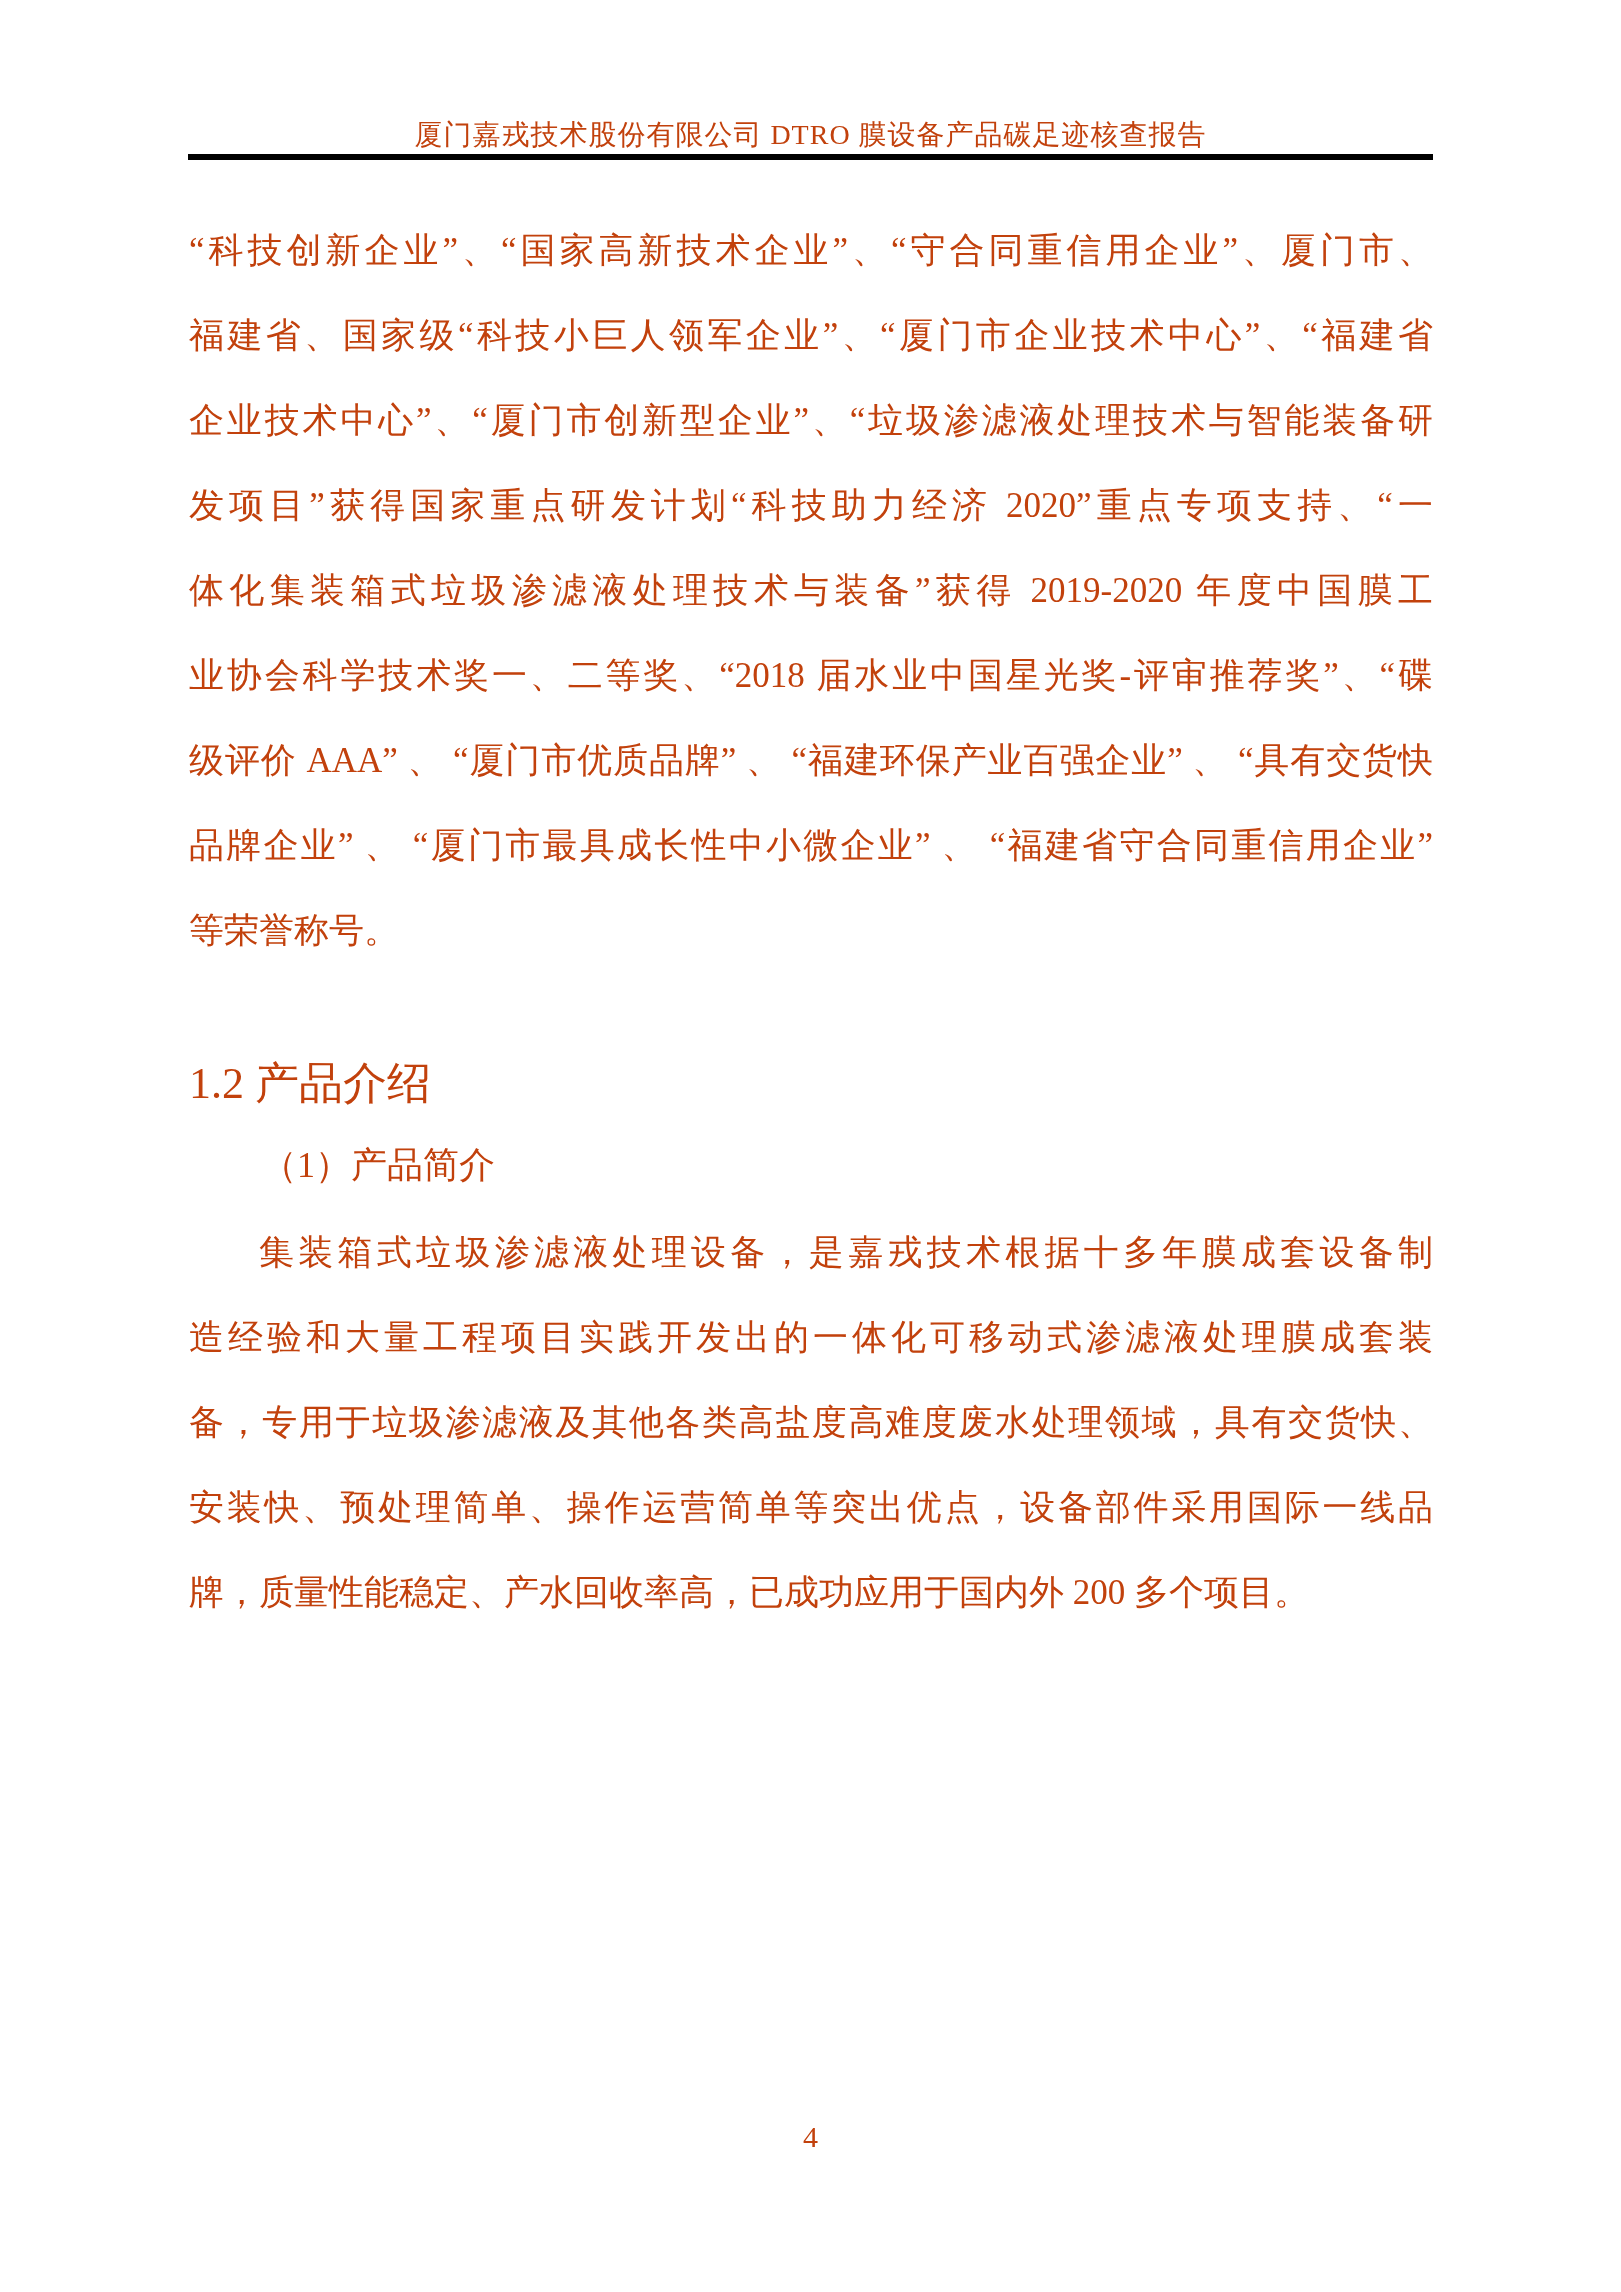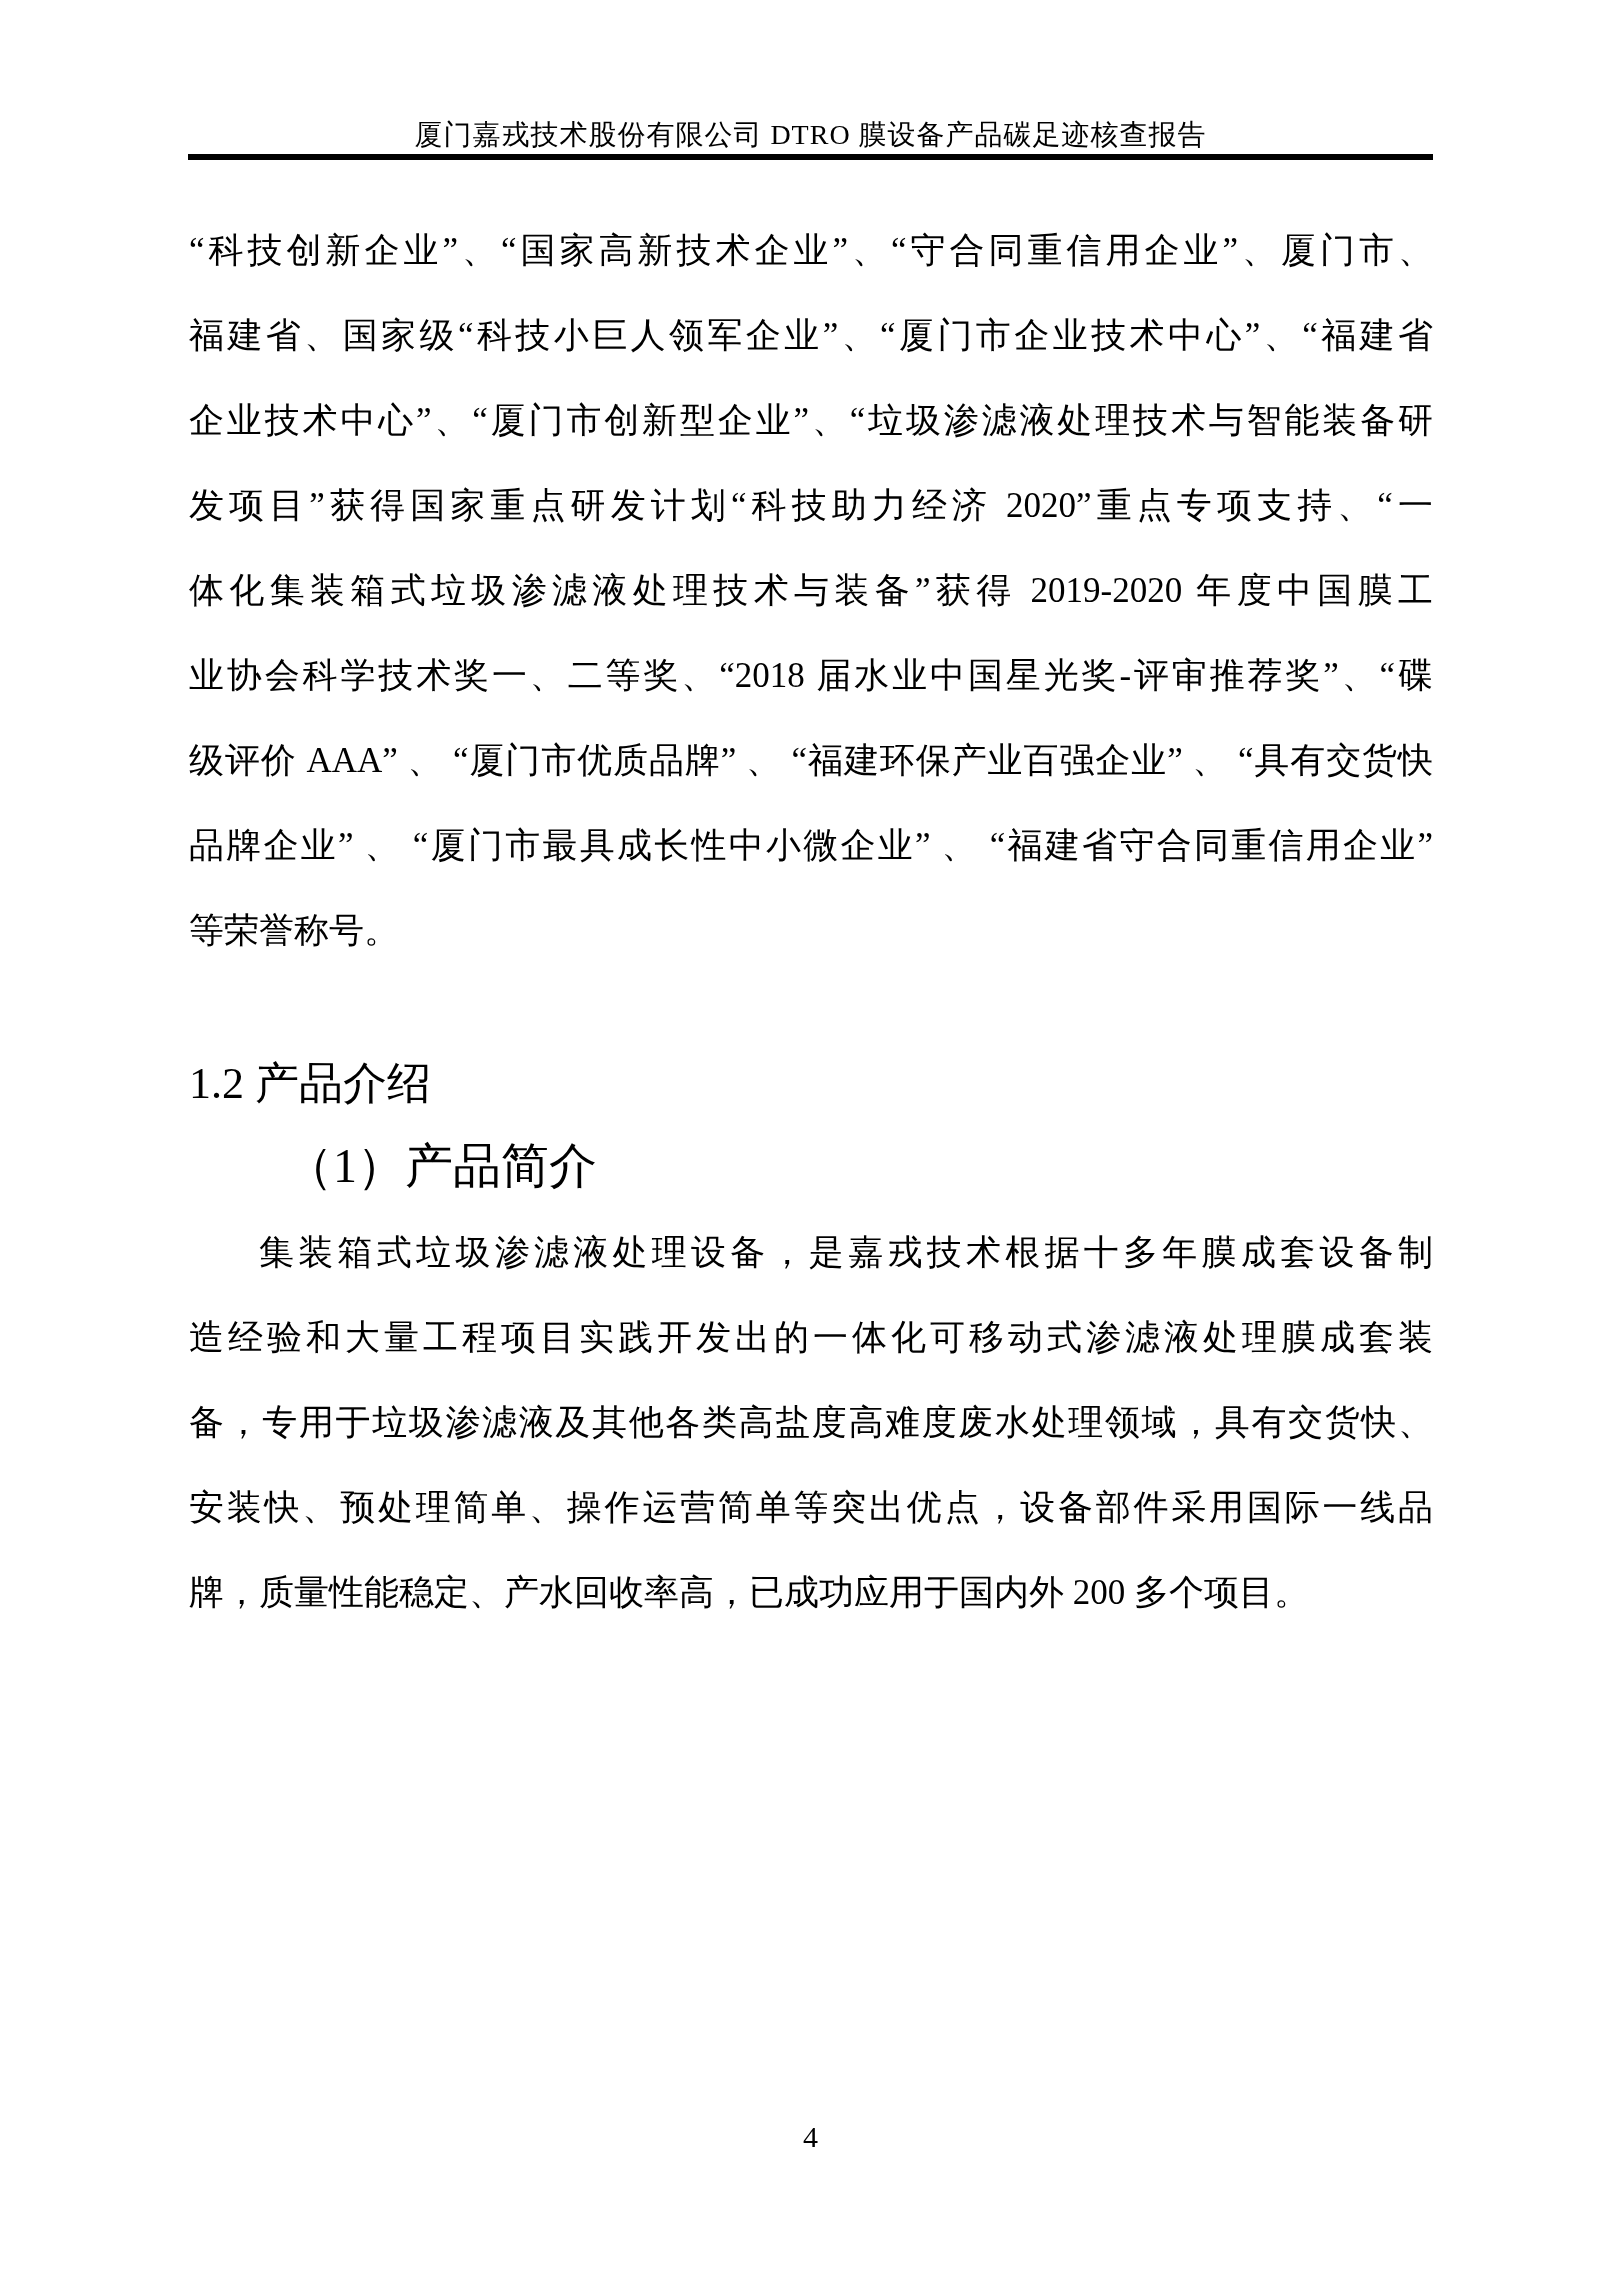--- a/index.html
+++ b/index.html
@@ -6,21 +6,21 @@
     margin: 0;
     padding: 0;
     background: #888;
   }
   .page {
     position: relative;
     width: 1621px;
     height: 2293px;
     margin: 0 auto;
     background: #ffffff;
-    color: #000000;
+    color: #c2410c;
     font-family: "Liberation Serif", "DejaVu Serif", serif;
     overflow: hidden;
   }
   .header-title {
     position: absolute;
     top: 118px;
     left: 0;
     width: 100%;
     text-align: center;
     font-size: 28px;
@@ -66,21 +66,21 @@
     width: 1244px;
     font-size: 44px;
     font-weight: normal;
     line-height: 57px;
   }
   .list-item {
     position: absolute;
     top: 1137px;
     left: 189px;
     width: 1244px;
-    font-size: 48px;
+    font-size: 36px;
     line-height: 57px;
     text-indent: 2em;
   }
   .page-number {
     position: absolute;
     top: 2115px;
     left: 0;
     width: 100%;
     text-align: center;
     font-size: 30px;

